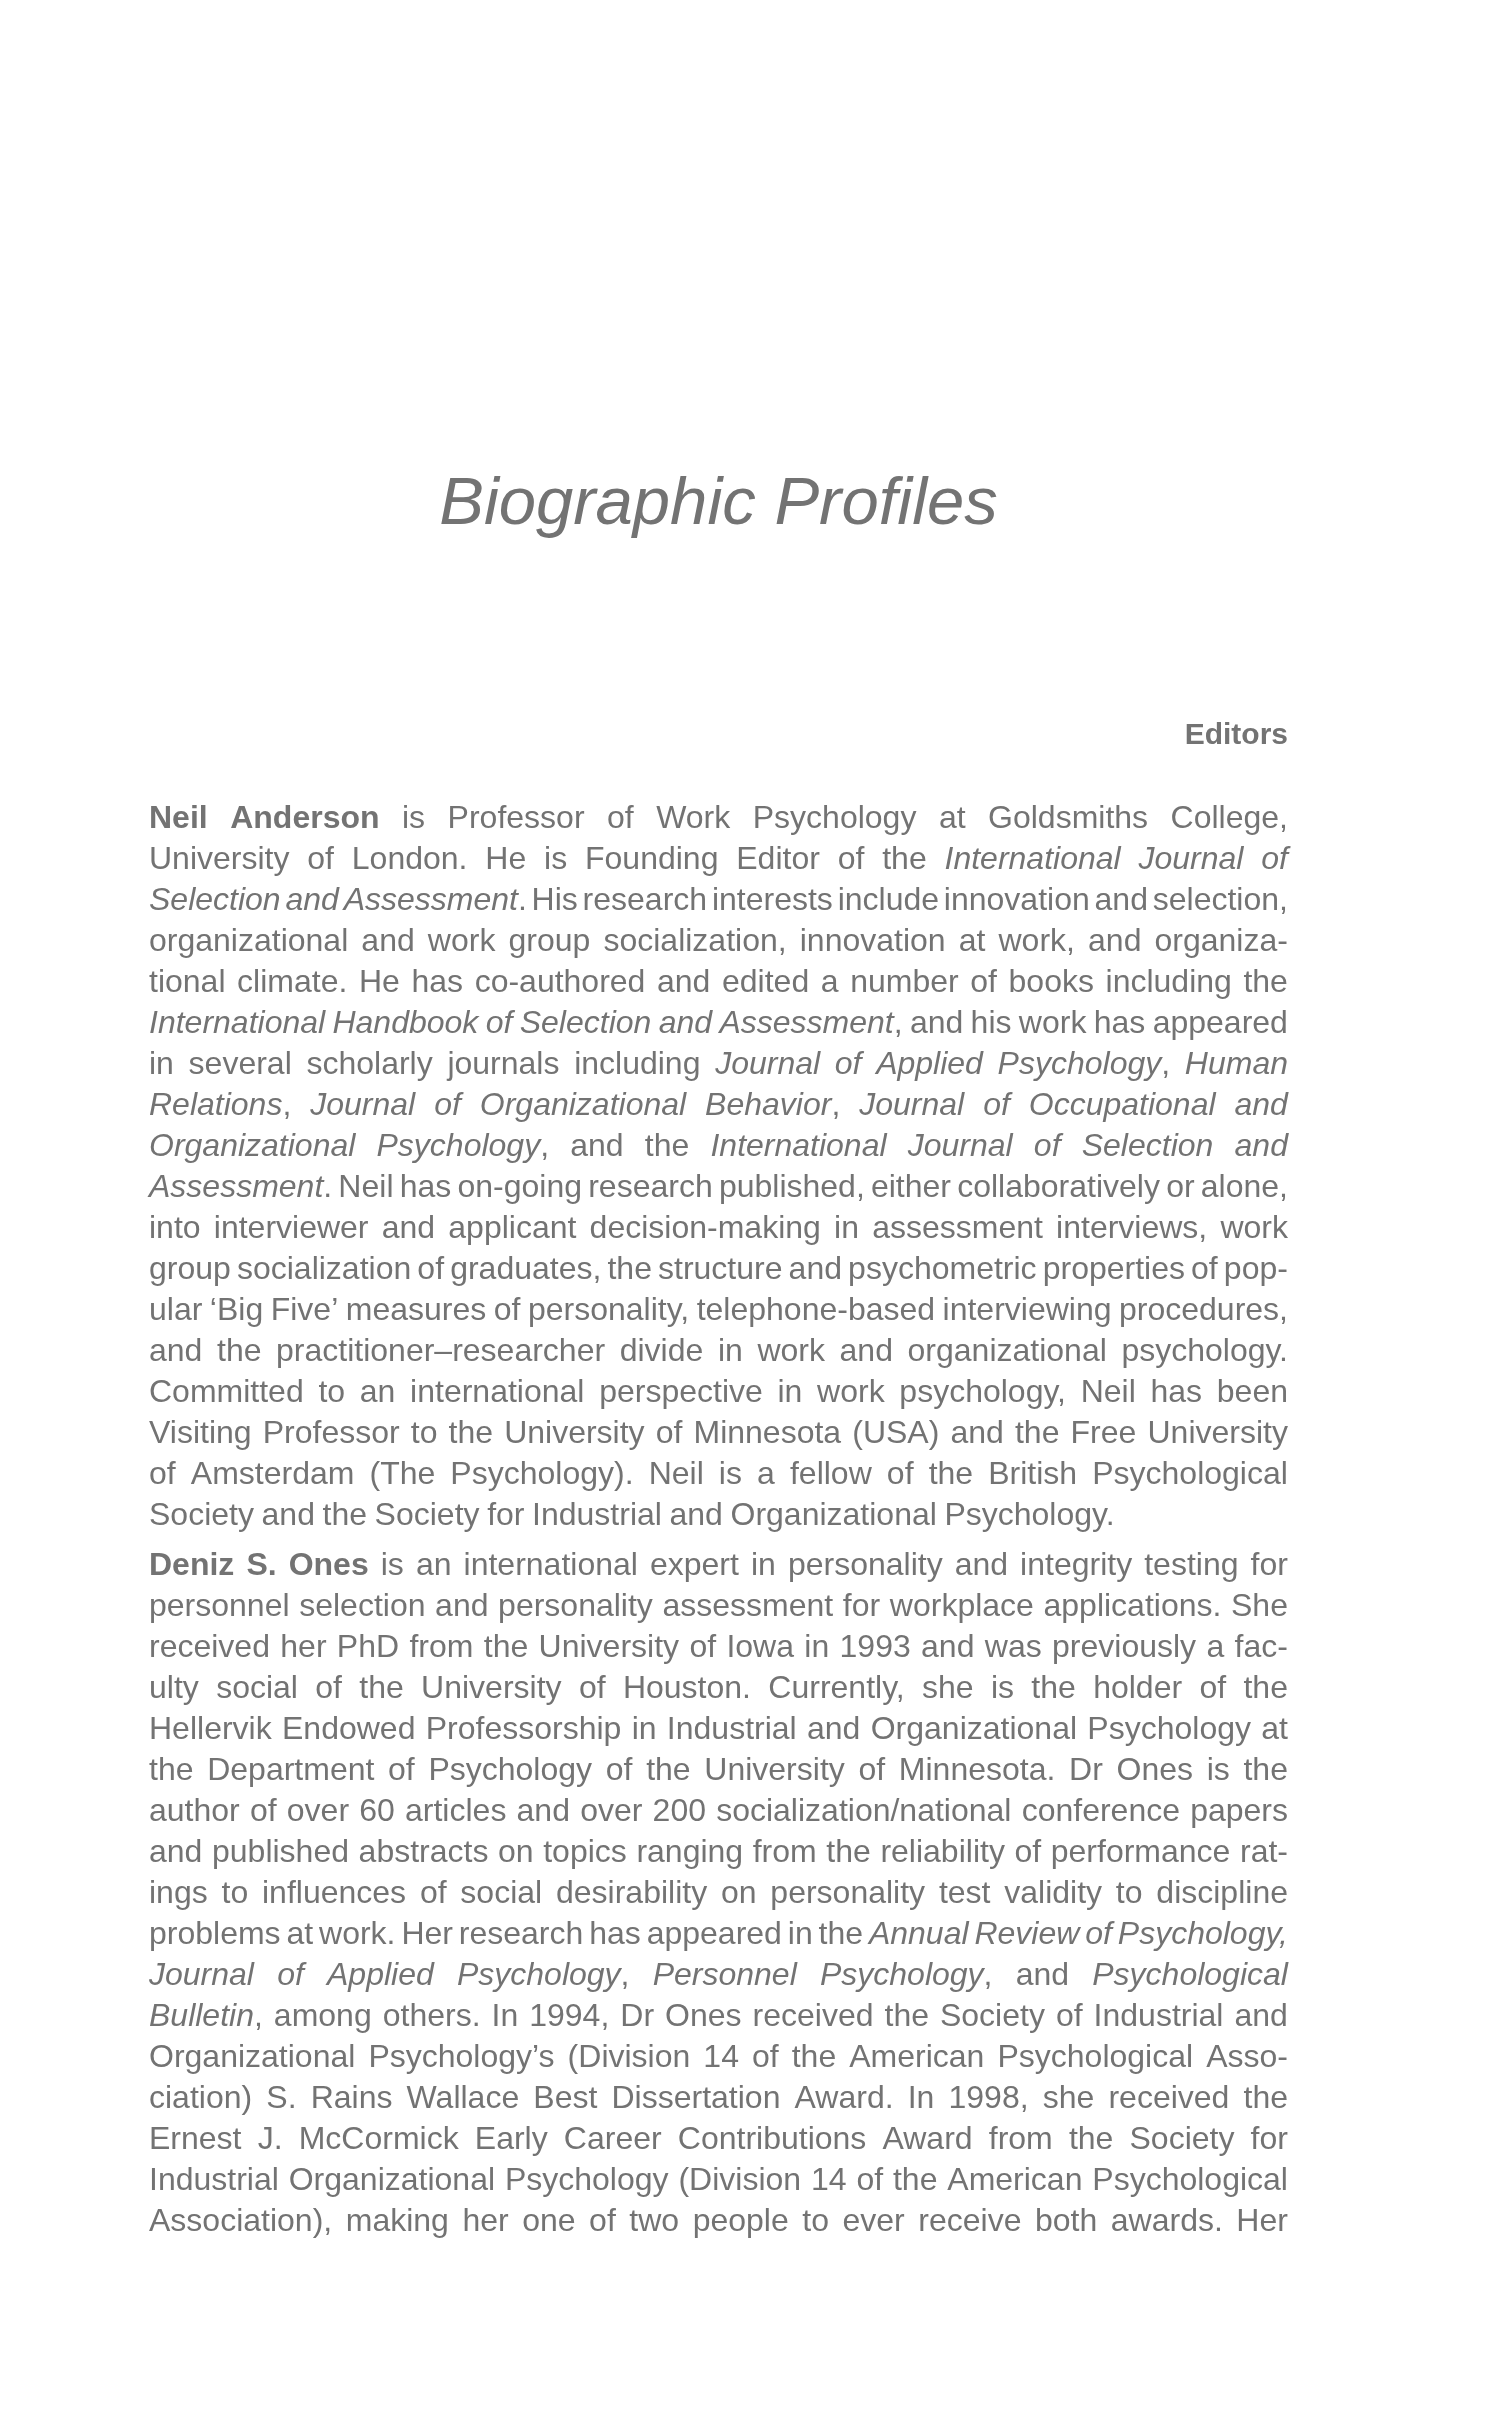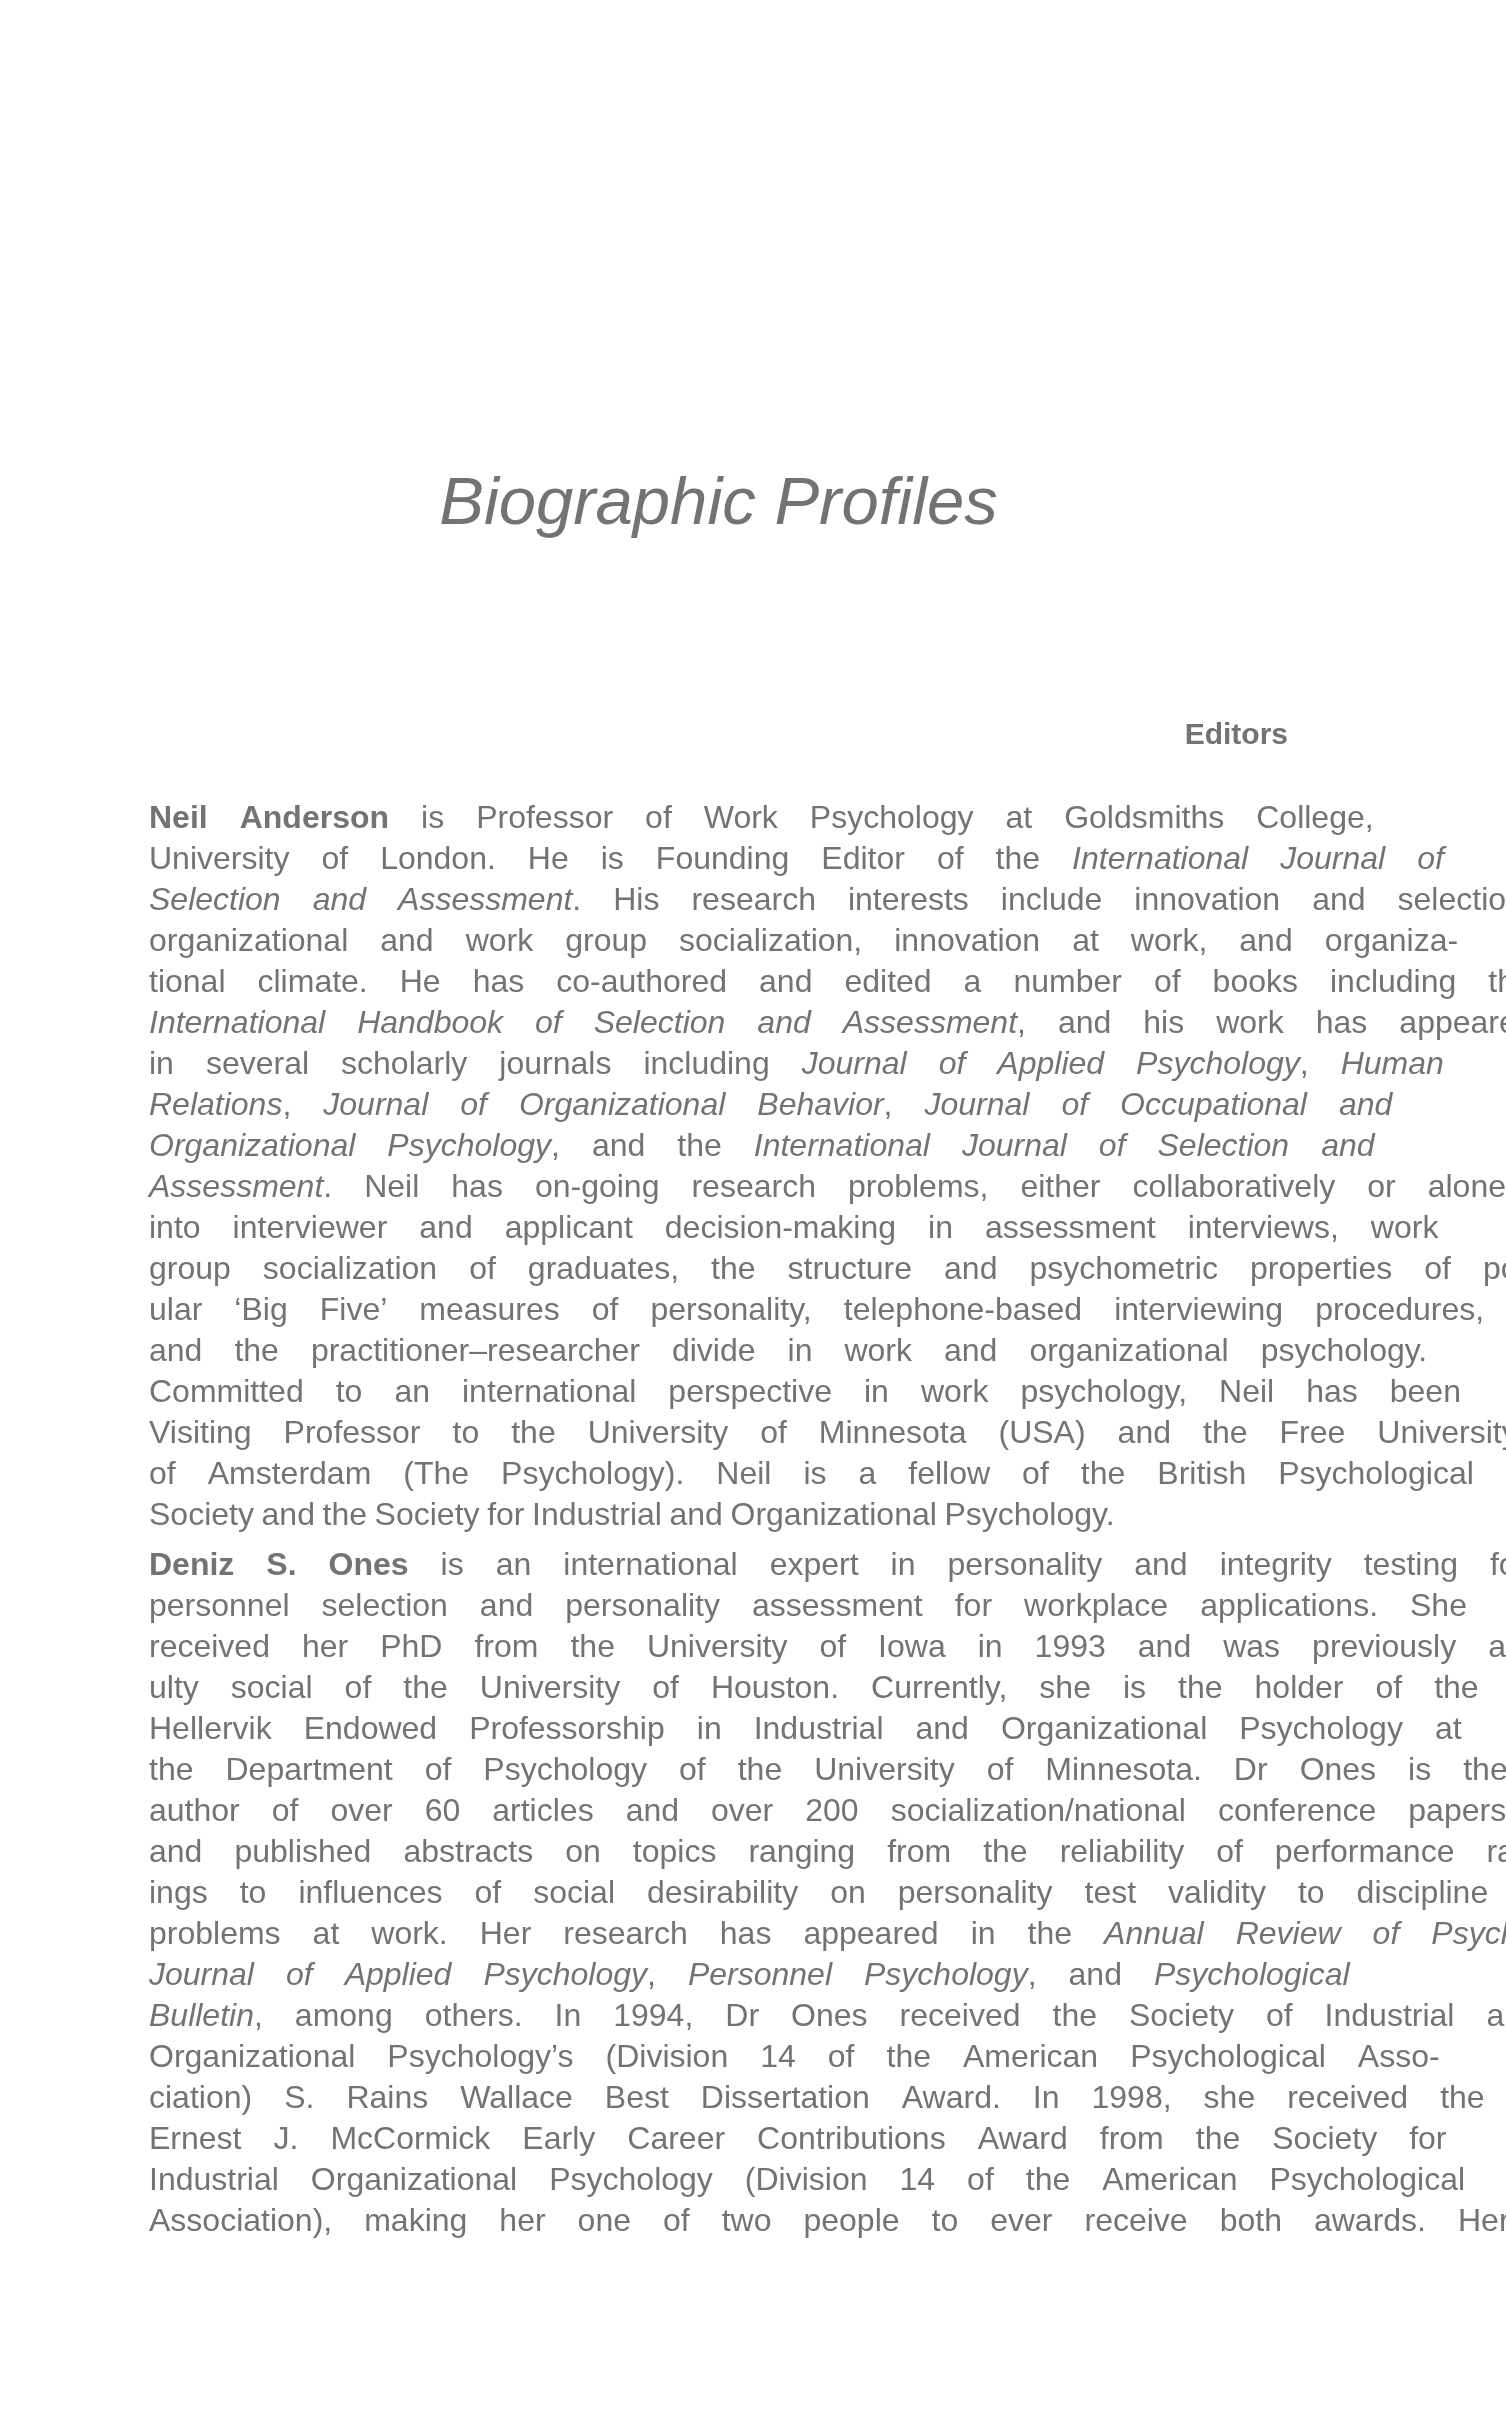--- a/index.html
+++ b/index.html
@@ -45,21 +45,20 @@
   .bio-paragraph { margin: 0; }
   .bio-paragraph + .bio-paragraph { margin-top: 9px; }
   .line {
     display: flex;
     flex-wrap: nowrap;
     justify-content: space-between;
     align-items: baseline;
     line-height: 41px;
     height: 41px;
     white-space: nowrap;
-    gap: 32px;
   }
   .line.flush-left {
     justify-content: flex-start;
     column-gap: 7.6px;
   }
   .tok { display: inline-block; }
   .r { font-style: normal; font-weight: normal; }
   .b { font-weight: bold; }
   .i { font-style: italic; }
 </style>
@@ -182,21 +181,21 @@
           <span class="tok"><span class="i">of</span></span>
           <span class="tok"><span class="i">Selection</span></span>
           <span class="tok"><span class="i">and</span></span>
         </div>
         <div class="line">
           <span class="tok"><span class="i">Assessment</span><span class="r">.</span></span>
           <span class="tok"><span class="r">Neil</span></span>
           <span class="tok"><span class="r">has</span></span>
           <span class="tok"><span class="r">on-going</span></span>
           <span class="tok"><span class="r">research</span></span>
-          <span class="tok"><span class="r">problems,</span></span>
+          <span class="tok"><span class="r">published,</span></span>
           <span class="tok"><span class="r">either</span></span>
           <span class="tok"><span class="r">collaboratively</span></span>
           <span class="tok"><span class="r">or</span></span>
           <span class="tok"><span class="r">alone,</span></span>
         </div>
         <div class="line">
           <span class="tok"><span class="r">into</span></span>
           <span class="tok"><span class="r">interviewer</span></span>
           <span class="tok"><span class="r">and</span></span>
           <span class="tok"><span class="r">applicant</span></span>

